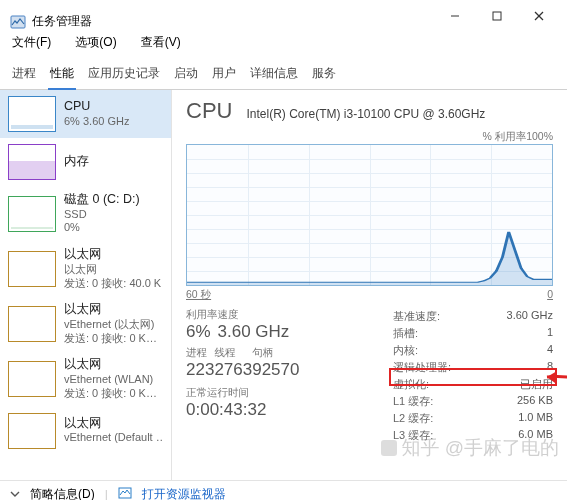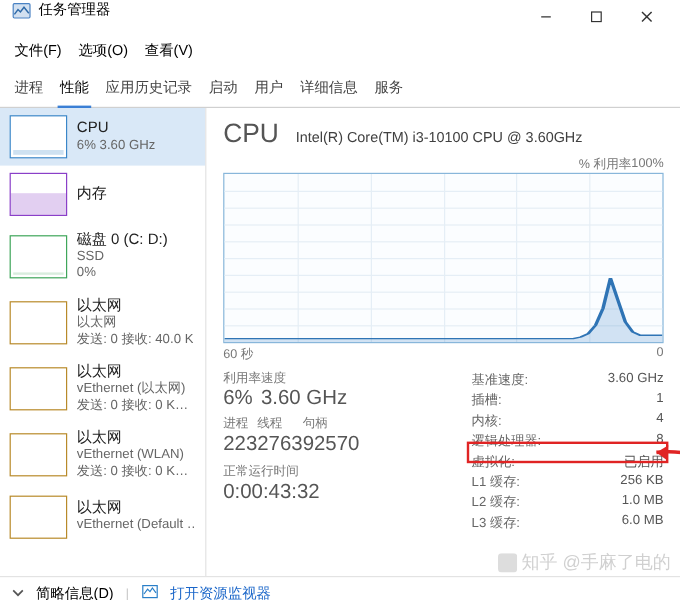--- a/index.html
+++ b/index.html
@@ -10,40 +10,40 @@
     background: #fff;
     width: 567px;
     height: 500px;
     overflow: hidden;
     position: relative;
   }
   
   .titlebar {
     height: 30px;
     display: flex;
-    align-items: flex-start;
+    align-items: flex-end;
     padding: 0 8px 0 10px;
     justify-content: space-between;
   }
   .titlebar-left { display: flex; align-items: center; gap: 6px; }
   .app-icon {
     width: 16px; height: 16px;
     display: inline-block;
   }
   .titlebar-title { font-size: 12px; }
   .titlebar-btns { display: flex; gap: 2px; }
   .titlebar-btn {
     width: 40px; height: 28px;
     display: flex; align-items: center; justify-content: center;
     color: #333;
   }
   
   .menubar {
     display: flex;
-    gap: 2px;
+    gap: 12px;
     padding: 2px 6px 4px 6px;
     font-size: 12px;
   }
   .menubar span { padding: 2px 6px; cursor: default; }
   
   .tabs {
     display: flex;
     gap: 10px;
     padding: 4px 10px 0 10px;
     font-size: 12px;
@@ -120,21 +120,21 @@
     height: 142px;
     border: 1px solid #88b6da;
     position: relative;
     background: #fbfdff;
   }
   
   .chart .grid-v, .chart .grid-h { position:absolute; background:#e5eef6; }
   .chart .grid-v { width:1px; top:0; bottom:0; }
   .chart .grid-h { height:1px; left:0; right:0; }
   .chart svg { position:absolute; inset:0; width:100%; height:100%; }
-  .chart-bottom-labels { display:flex; justify-content:space-between; font-size:10.5px; color:#777; margin-top:2px; }
+  .chart-bottom-labels { display:flex; justify-content:space-between; font-size:10.5px; color:#777; margin-top:2px;text-decoration:underline; }
   
   .stats { display:flex; margin-top:6px; gap:18px; }
   .stats-left { flex:1; }
   .stats-right { width:160px; position:relative; }
   .stat-row { display:flex; margin-bottom:4px; }
   .stat-col .lab { font-size:10.5px; color:#777; }
   .stat-col .val { font-size:17px; color:#555; }
   .uptime-lab { font-size:10.5px; color:#777; margin-top:6px; }
   .uptime-val { font-size:17px; color:#555; }
   .spec-row { display:flex; justify-content:space-between; font-size:11px; color:#555; padding:1px 0; }
@@ -159,23 +159,23 @@
     display:flex; align-items:center;
     padding: 0 10px;
     gap:10px;
     font-size:12px;
   }
   .footer .chev { color:#555; }
   .footer .lnk { color:#1a66c9; cursor:default; }
   .footer .sep { color:#ccc; }
   
   .wm {
-    position:absolute; right:8px; bottom:22px;
+    position:absolute; right:8px; bottom:39px;
     color: rgba(120,120,120,0.35);
-    font-size:15px;
+    font-size:19px;
     display:flex; align-items:center; gap:4px;
     pointer-events:none;
   }
   ::-webkit-scrollbar { width:14px; }
   ::-webkit-scrollbar-thumb { background:#cfcfcf; border:3px solid #fff; border-radius:8px; }
 </style>
 </head>
 <body>
 
 <div class="titlebar">

